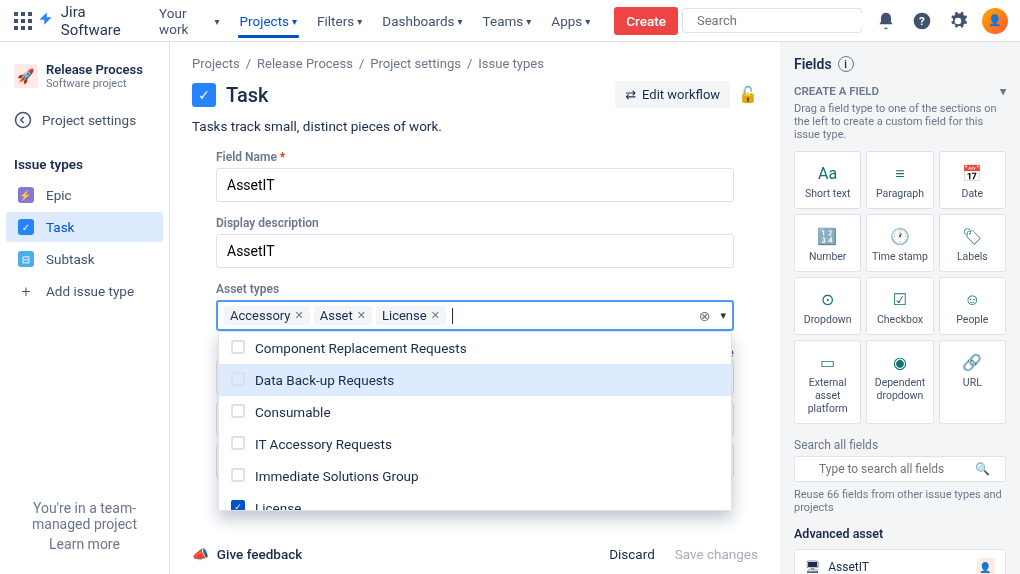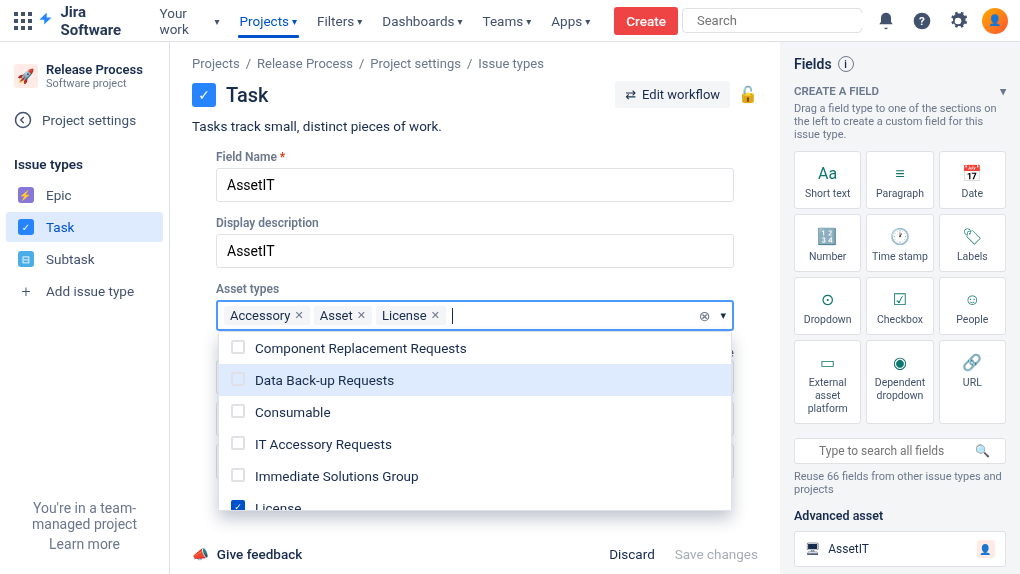--- a/index.html
+++ b/index.html
@@ -1,21 +1,21 @@
 <!DOCTYPE html>
 <html><head>
 <meta charset="utf-8">
 <style>
 *{box-sizing:border-box;margin:0;padding:0;font-family:-apple-system,BlinkMacSystemFont,"Segoe UI",Roboto,sans-serif}
 body{background:#fff;color:#172b4d;font-size:14px;width:1020px;height:574px;overflow:hidden}
 .top-nav{height:42px;border-bottom:1px solid #dfe1e6;display:flex;align-items:center;padding:0 12px;gap:4px}
 .apps-grid{width:24px;height:24px;display:flex;align-items:center;justify-content:center;cursor:pointer}
 .logo-wrap{display:flex;align-items:center;gap:4px;margin-right:8px}
 .logo-icon{width:22px;height:22px;color:#2684ff}
-.logo-text{font-weight:700;font-size:15px;color:#253858}
+.logo-text{font-weight:400;font-size:15px;color:#253858}
 .nav-item{padding:4px 8px;display:flex;align-items:center;gap:3px;cursor:pointer;font-size:13.5px;color:#42526e}
 .nav-item.active{color:#0052cc}
 .nav-item.active::after{content:"";position:absolute;bottom:-5px;left:6px;right:6px;height:3px;background:#0052cc;border-radius:1px}
 .nav-item{position:relative}
 .chev{font-size:10px;margin-top:1px}
 .create-btn{background:#ef4444;color:#fff;border:none;padding:6px 12px;border-radius:3px;font-weight:500;margin-left:12px;cursor:pointer;font-size:13.5px}
 .nav-right{margin-left:auto;display:flex;align-items:center;gap:12px}
 .search-box{display:flex;align-items:center;border:1px solid #dfe1e6;border-radius:4px;padding:4px 8px;width:180px;gap:6px;color:#6b778c}
 .search-box input{border:none;outline:none;font-size:13px;flex:1}
 .nav-icon{width:24px;height:24px;display:flex;align-items:center;justify-content:center;cursor:pointer;color:#42526e;font-size:18px}
@@ -358,20 +358,21 @@
         </div>
         <div class="fcard">
           <span class="fi">◉</span>
           <span>Dependent dropdown</span>
         </div>
         <div class="fcard">
           <span class="fi">🔗</span>
           <span>URL</span>
         </div>
       </div>
+    <div style="font-size:12px;color:#6b778c;margin-bottom:4px">Search all fields</div>
     <div class="rp-search">
         <input placeholder="Type to search all fields" style="">
         <span>🔍</span>
       </div>
     <div class="rp-hint">Reuse 66 fields from other issue types and projects</div>
     <div style="font-size:12.5px;font-weight:600;margin-bottom:8px">Advanced asset</div>
     <div id="advlist">
         <div class="adv-field">
           <span>🖥</span>
           <span>AssetIT</span>

